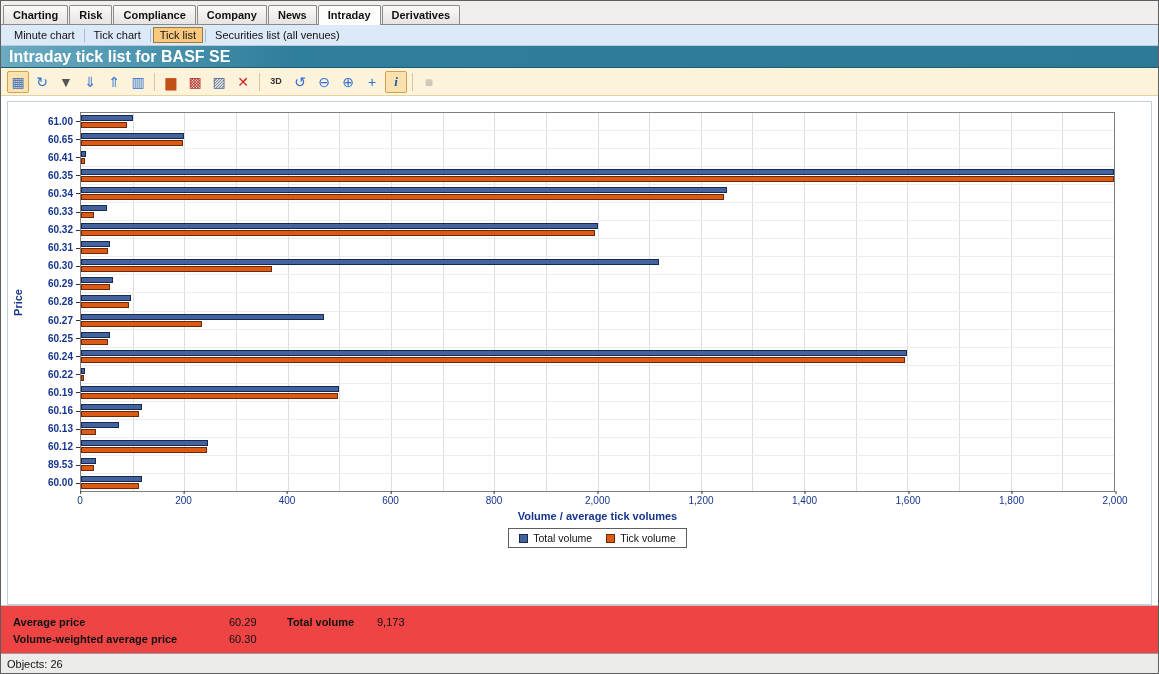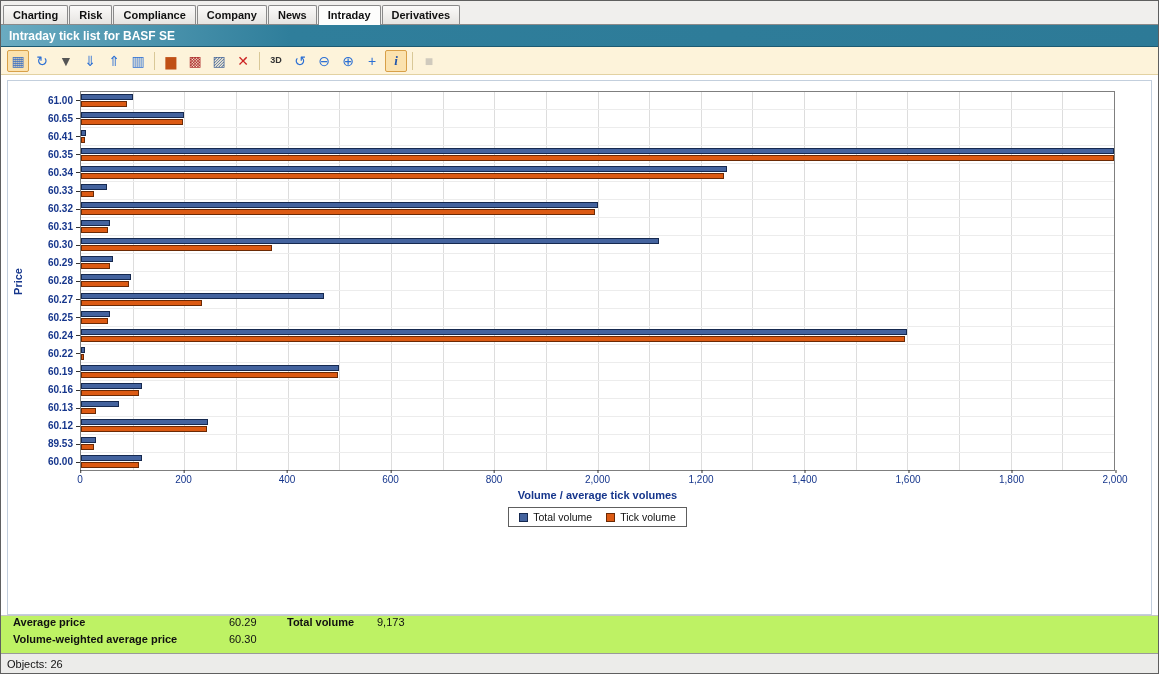--- a/index.html
+++ b/index.html
@@ -17,21 +17,21 @@
   .menu-tab.active { background:#fdfdfc; margin-bottom:-1px; padding-bottom:4px; position:relative; z-index:2; }
 
   
   .sub-tabs { height:21px; background:#dce9f6; border-bottom:1px solid #bccadd;
               display:flex; align-items:center; padding:0 6px; }
   .sub-tab { padding:2px 7px; cursor:pointer; white-space:nowrap; }
   .sub-tab.active { background:#f9c87e; border:1px solid #9c7a35; padding:1px 6px; }
   .sub-divider { width:1px; height:13px; background:#a7bcd4; margin:0 2px; }
 
   
-  .title-bar { height:22px; color:#fff; font-weight:bold; font-size:12px;
+  .title-bar { height:22px; color:#fff; font-weight:bold; font-size:16px;
                background:linear-gradient(90deg,#6aabc1 0%,#2f7e9b 25%,#2d7a97 100%);
                border-bottom:1px solid #1d5a72; display:flex; align-items:center; padding-left:8px; }
 
   
   .toolbar { height:28px; background:#fdf3da; border-bottom:1px solid #e3d2a2;
              display:flex; align-items:center; padding:0 5px; }
   .tool-btn { width:22px; height:22px; margin:0 1px; display:flex; align-items:center; justify-content:center;
               font-size:14px; line-height:1; border:1px solid transparent; border-radius:2px; cursor:pointer; }
   .tool-btn.highlighted { background:#fbe2ae; border-color:#d8a048; }
   .tool-btn.disabled { opacity:.45; cursor:default; }
@@ -66,21 +66,21 @@
   .xticks { grid-area:xticks; position:relative; height:16px; }
   .xtick { position:absolute; top:3px; transform:translateX(-50%); color:#16368c; font-size:10px; white-space:nowrap; }
   .xtick::before { content:""; position:absolute; left:50%; top:-4px; width:1px; height:3px; background:#333; }
   .xlabel { grid-area:xlabel; text-align:center; font-weight:bold; color:#16368c; font-size:11px; padding-top:2px; }
   .legend-row { grid-area:legend; display:flex; justify-content:center; padding-top:6px; }
   .legend-box { border:1px solid #5e5e5e; background:#fff; display:flex; align-items:center; gap:14px; padding:3px 10px; }
   .legend-item { display:flex; align-items:center; gap:5px; font-size:10.5px; color:#111; }
   .legend-swatch { width:9px; height:9px; border:1px solid; }
 
   
-  .summary { background:#bef264; border-top:1px solid #c6c6c6; padding:0 0 8px 12px; }
+  .summary { background:#ef4444; border-top:1px solid #c6c6c6; padding:10px 0 8px 12px; }
   .summary-grid { display:grid; grid-template-columns:216px 58px 90px auto; row-gap:5px; align-items:center; }
   .summary-label { font-weight:bold; }
   .summary-value { }
 
   
   .bottom-tabs { height:22px; background:#d9e7f5; border-top:1px solid #aabfd6;
                  display:flex; align-items:flex-end; padding:2px 2px 0 4px; }
   .bottom-tab { border:1px solid #8a8a8a; border-bottom:none; border-radius:2px 2px 0 0;
                 padding:2px 8px 3px; margin-right:2px; background:#f4f3f1; cursor:pointer; white-space:nowrap; }
   .bottom-tab.active { background:#f9c87e; border-color:#9c7a35; }
@@ -97,20 +97,29 @@
   <div class="menu-tabs">
       <div class="menu-tab">Charting</div>
       <div class="menu-tab">Risk</div>
       <div class="menu-tab">Compliance</div>
       <div class="menu-tab">Company</div>
       <div class="menu-tab">News</div>
       <div class="menu-tab active">Intraday</div>
       <div class="menu-tab">Derivatives</div>
     </div>
 
+  <div class="sub-tabs">
+      <div class="sub-tab">Minute chart</div>
+      <div class="sub-divider"></div>
+      <div class="sub-tab">Tick chart</div>
+      <div class="sub-divider"></div>
+      <div class="sub-tab active">Tick list</div>
+      <div class="sub-divider"></div>
+      <div class="sub-tab">Securities list (all venues)</div>
+    </div>
 
   <div class="title-bar">
     <span>Intraday tick list for BASF SE</span>
   </div>
 
   <div class="toolbar">
       <div class="tool-btn highlighted" style="color: rgb(58, 111, 196);">▦</div>
       <div class="tool-btn" style="color: rgb(43, 111, 212);">↻</div>
       <div class="tool-btn" style="color: rgb(85, 85, 85);">▼</div>
       <div class="tool-btn" style="color: rgb(43, 111, 212);">⇓</div>

